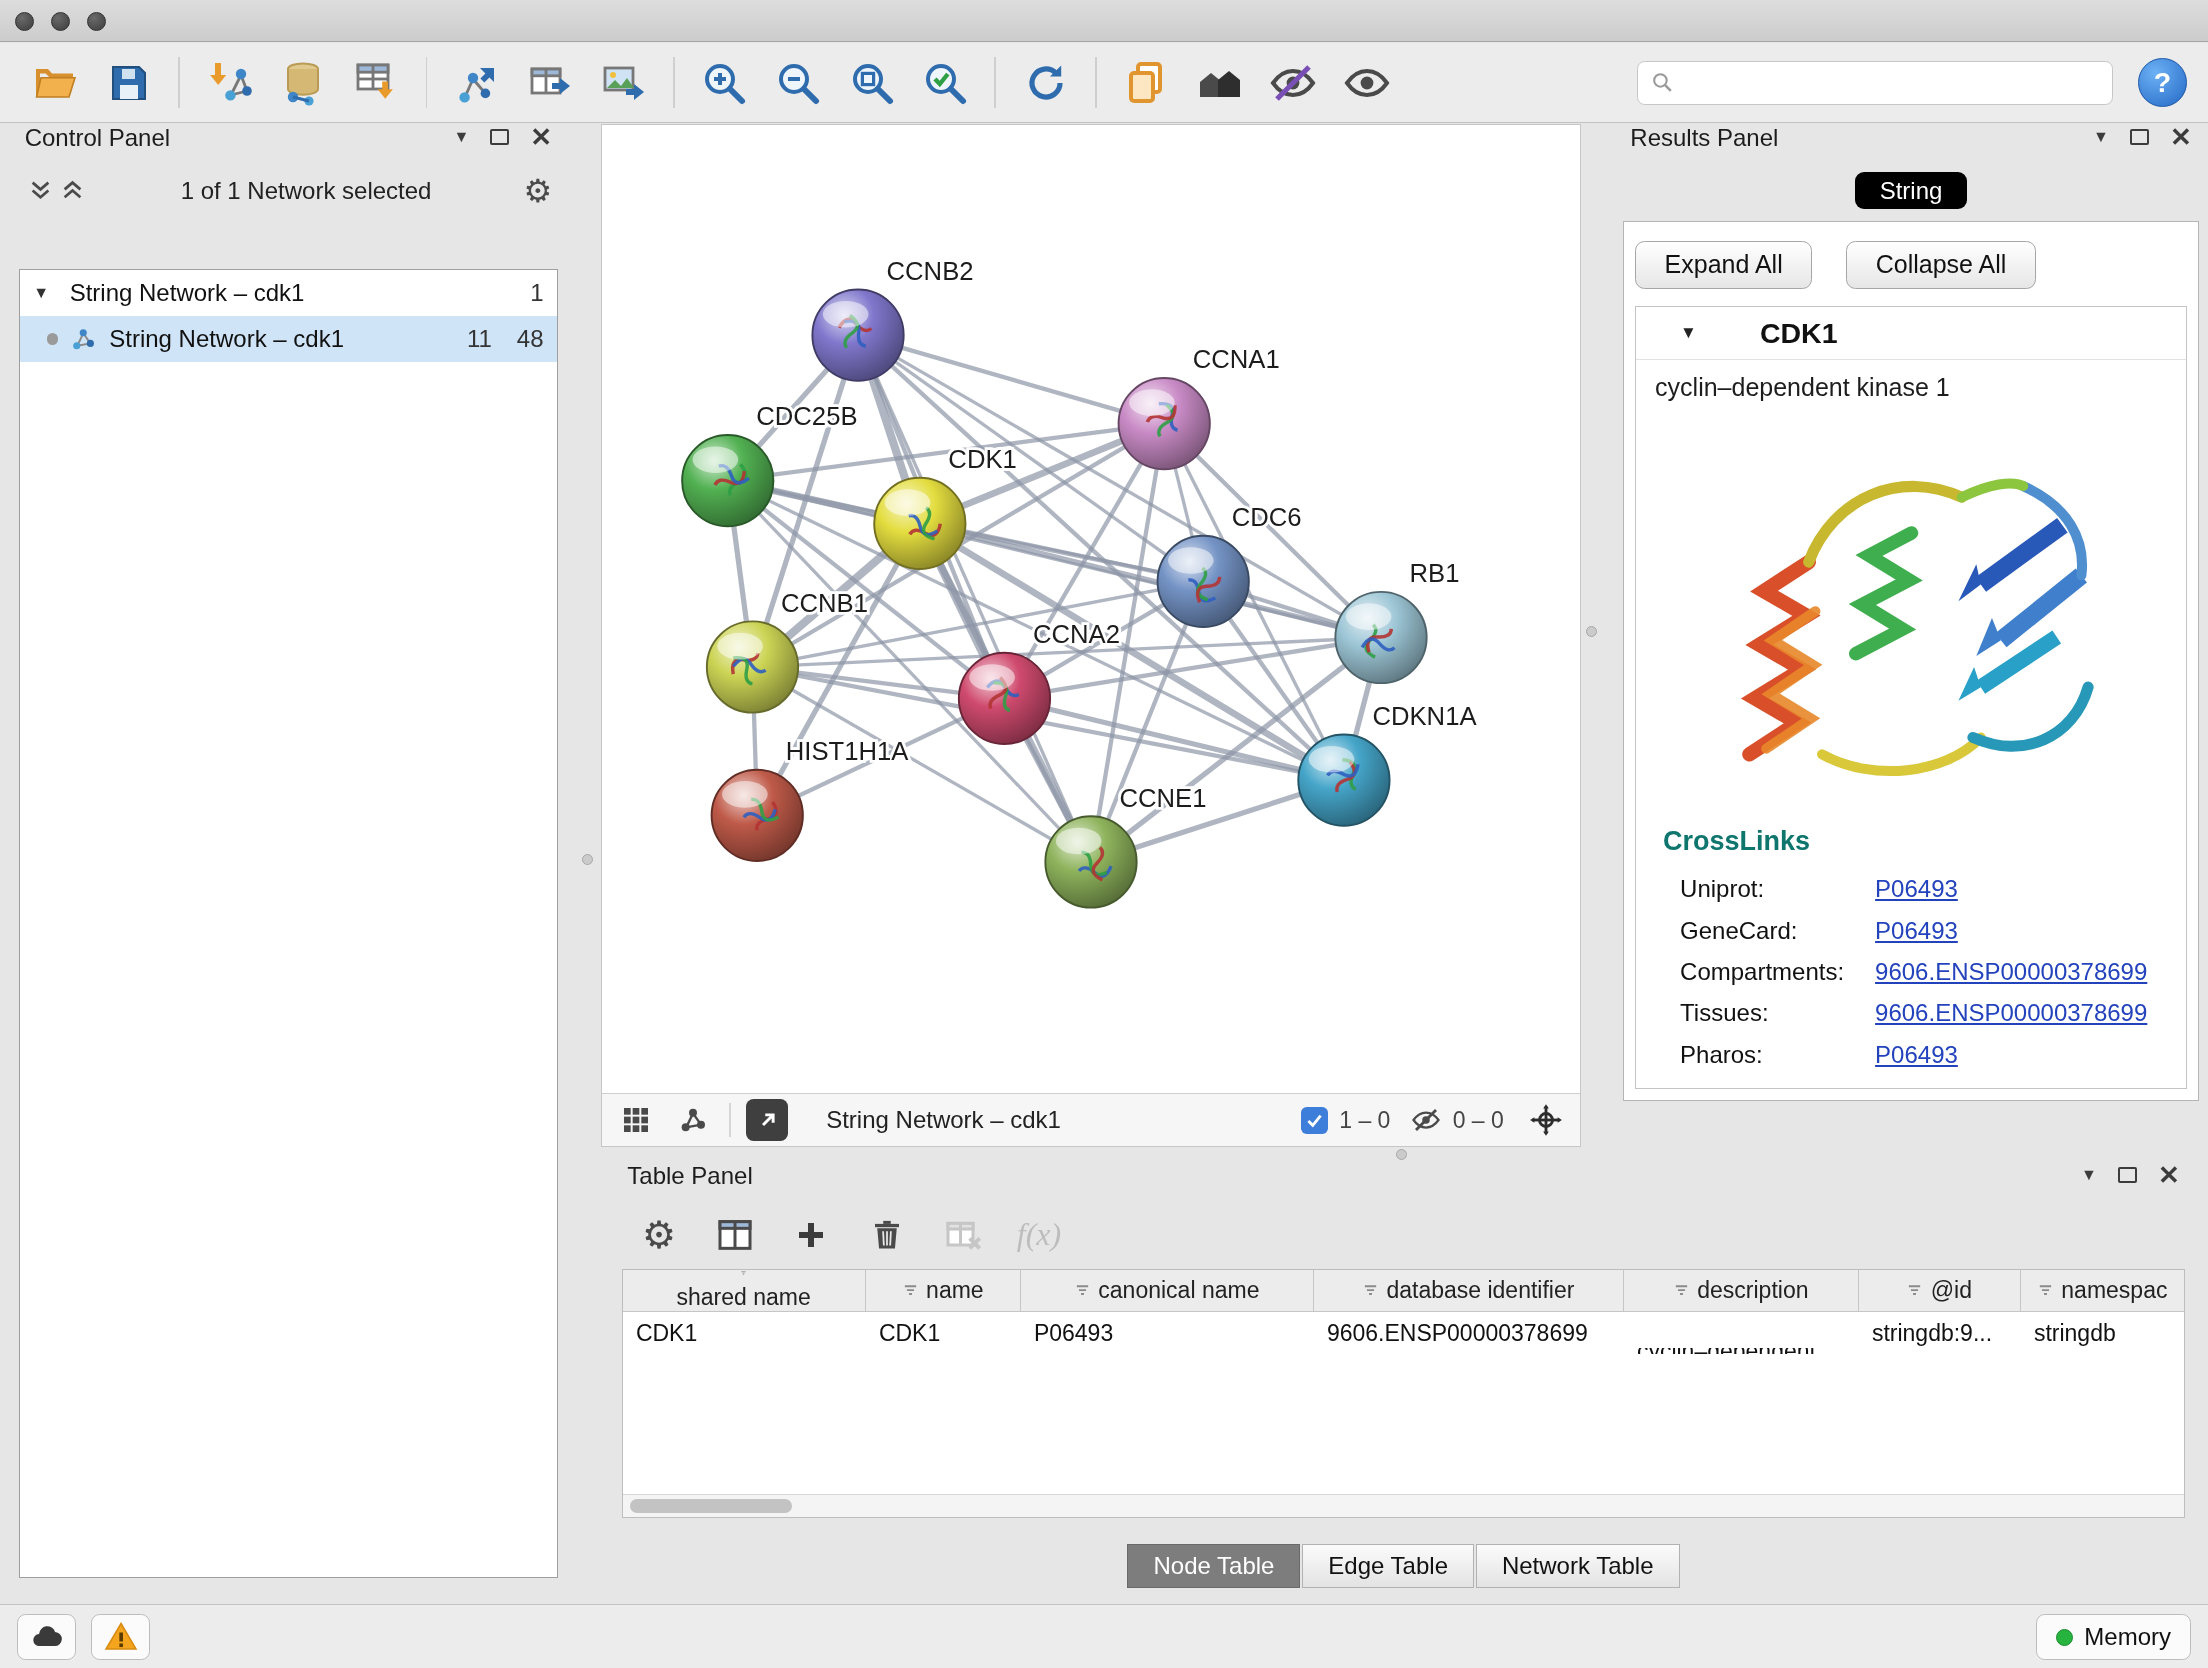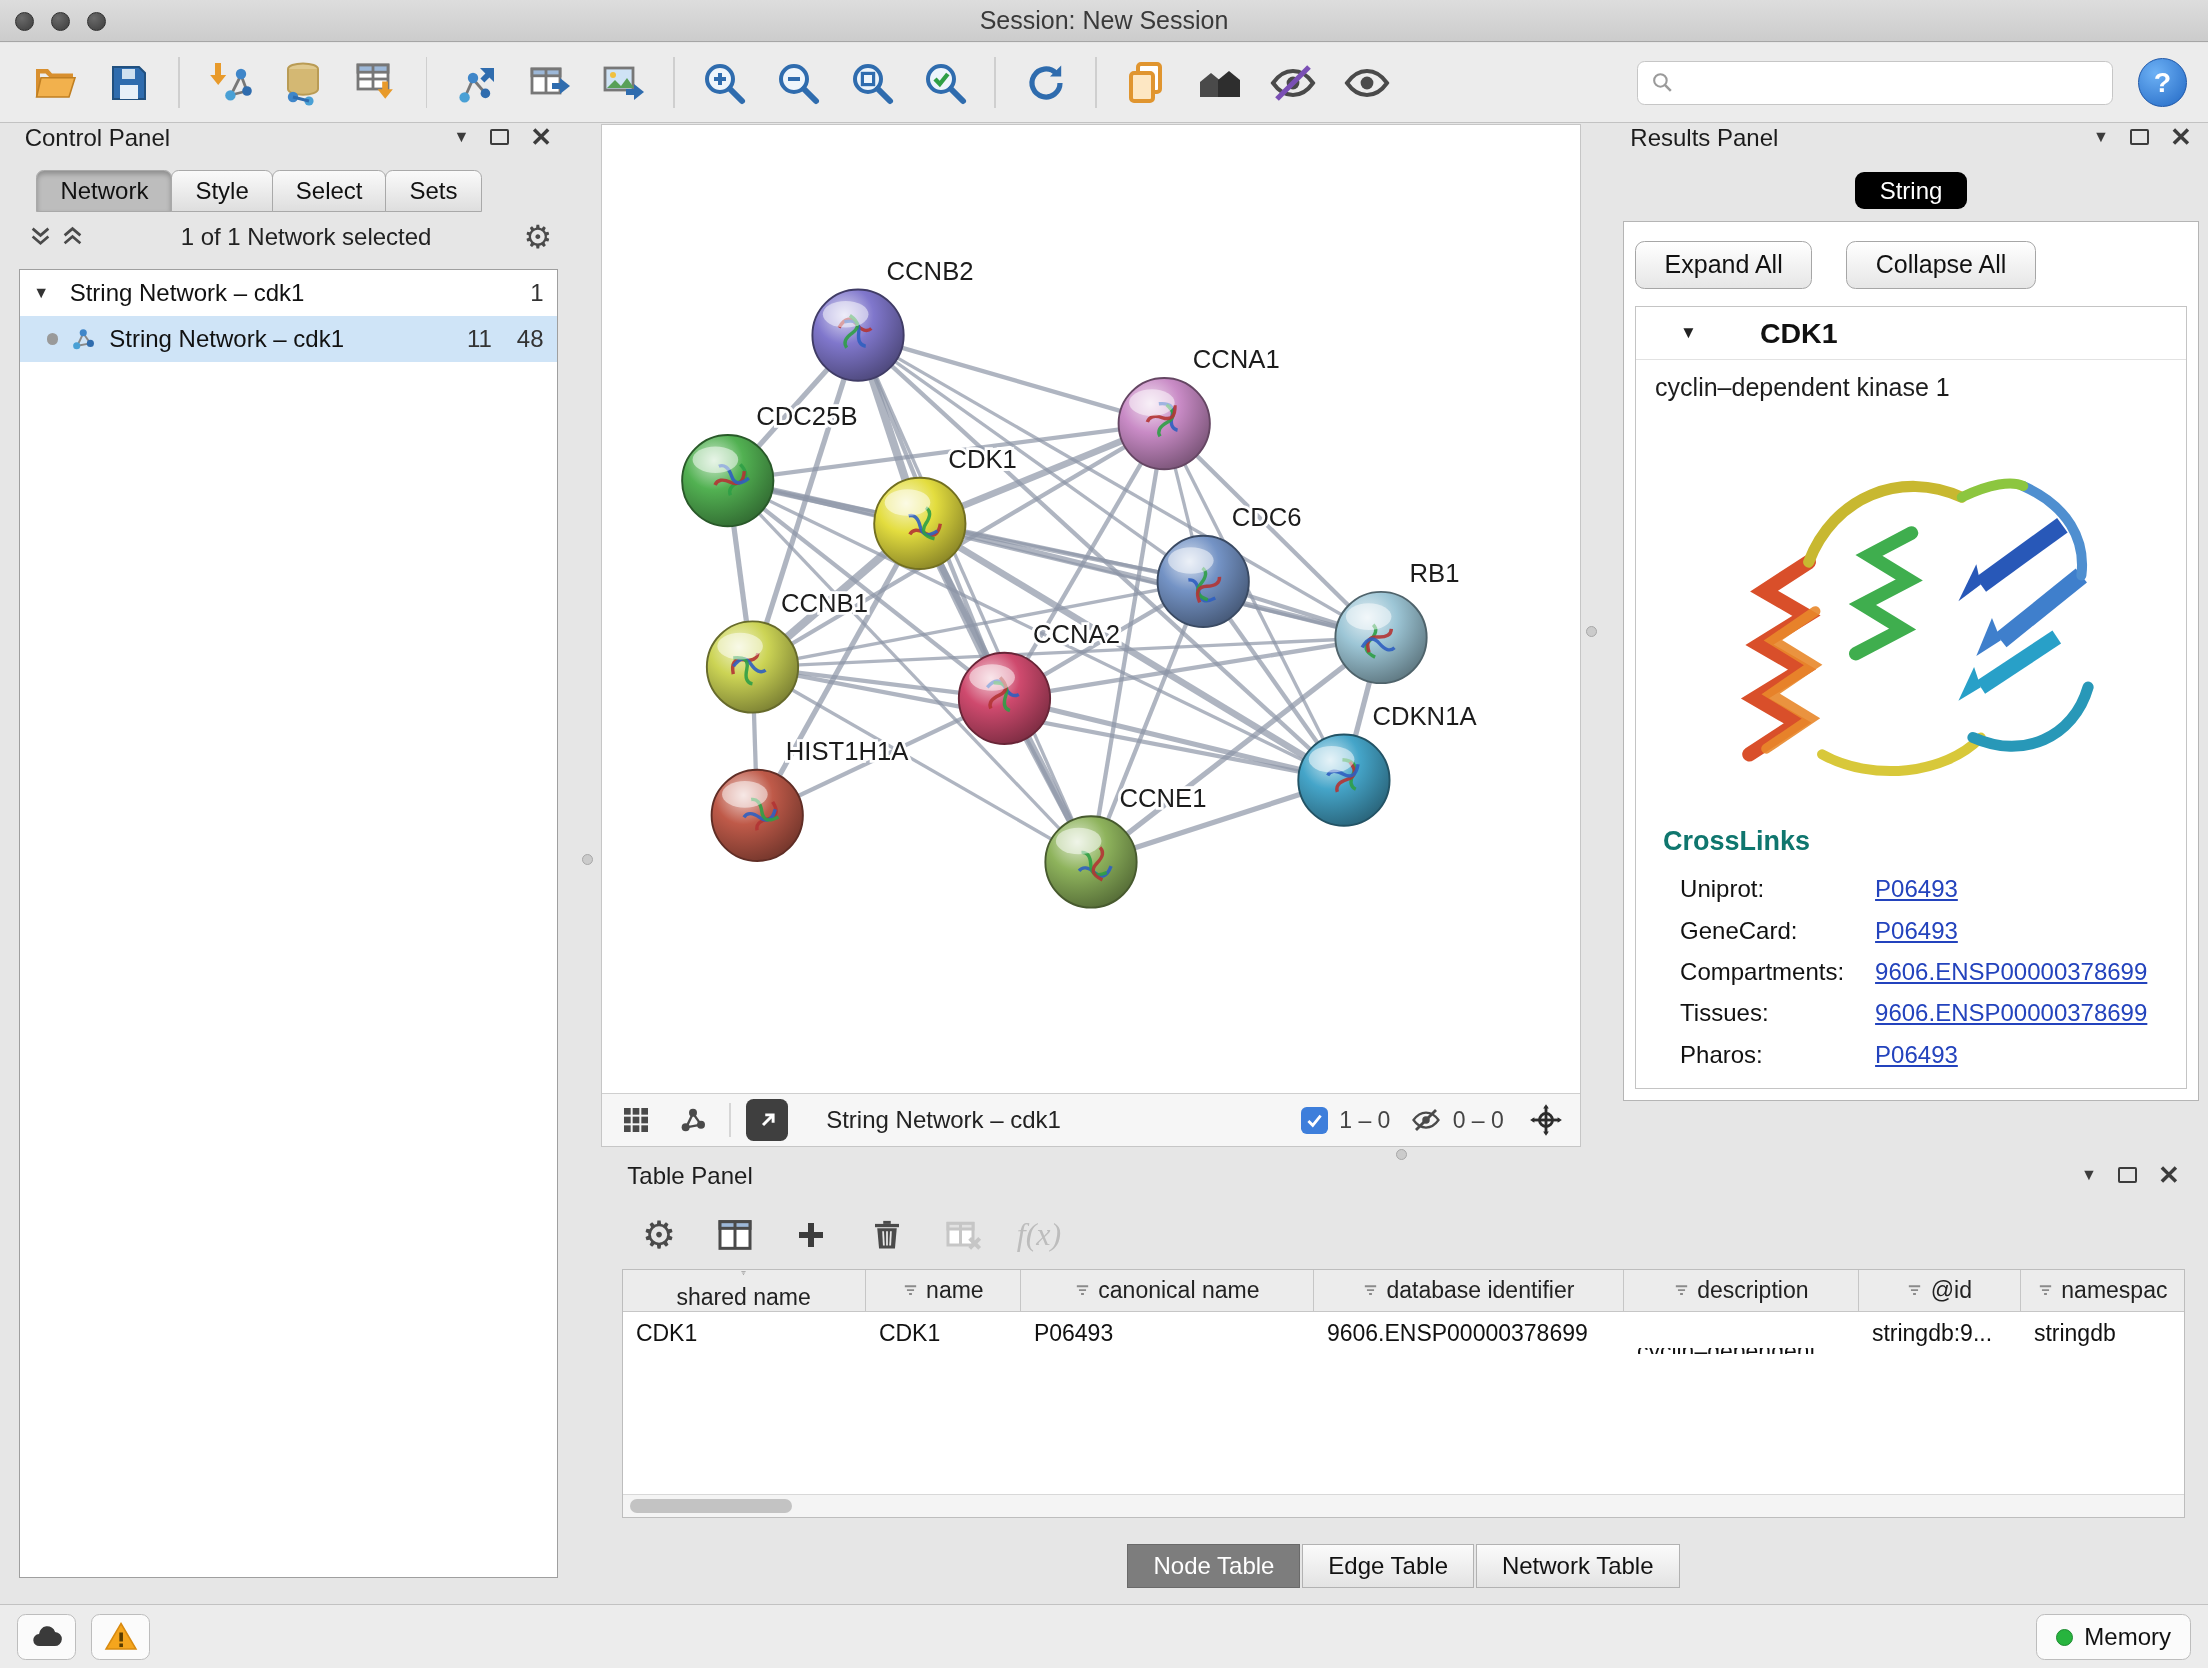--- a/index.html
+++ b/index.html
@@ -104,21 +104,20 @@
 <body>
 
 <div id="app">
 
   <div class="titlebar">
     <div class="traffic">
       <span class="tl"></span>
       <span class="tl"></span>
       <span class="tl"></span>
     </div>
-    <div class="wtitle">Session: New Session</div>
   </div>
 
   <div class="toolbar">
     <button class="tbtn">
       <svg viewBox="0 0 24 24">
           <path d="M2.5 5h6l2 2.2H21v2H9.3l-2-2H4.5V19h-2z" fill="#d88f2e"></path>
           <path d="M5 9.4h17L19 19H2.8z" fill="#f2b14d" stroke="#c07f22" stroke-width="0.8"></path>
         </svg>
     </button>
     <button class="tbtn">
@@ -267,26 +266,20 @@
   <div id="control-panel">
     <div class="phead">
       <span>Control Panel</span>
       <span class="sp"></span>
       <span class="ph-ic">
         <span class="ph-tri">▼</span>
         <span class="ph-float"></span>
         <span class="ph-x">✕</span>
       </span>
     </div>
-    <div class="cp-tabs" id="cp-tabs">
-        <div class="cp-tab sel">Network</div>
-        <div class="cp-tab">Style</div>
-        <div class="cp-tab">Select</div>
-        <div class="cp-tab">Sets</div>
-      </div>
     <div class="cp-status">
       <span class="chevbtn">
         <svg width="27" height="27" viewBox="0 0 24 24">
             <g fill="none" stroke="#4a4a4a" stroke-width="2.4">
               <polyline points="5,5 12,11 19,5"></polyline>
               <polyline points="5,12 12,18 19,12"></polyline>
             </g>
           </svg>
       </span>
       <span class="chevbtn">

